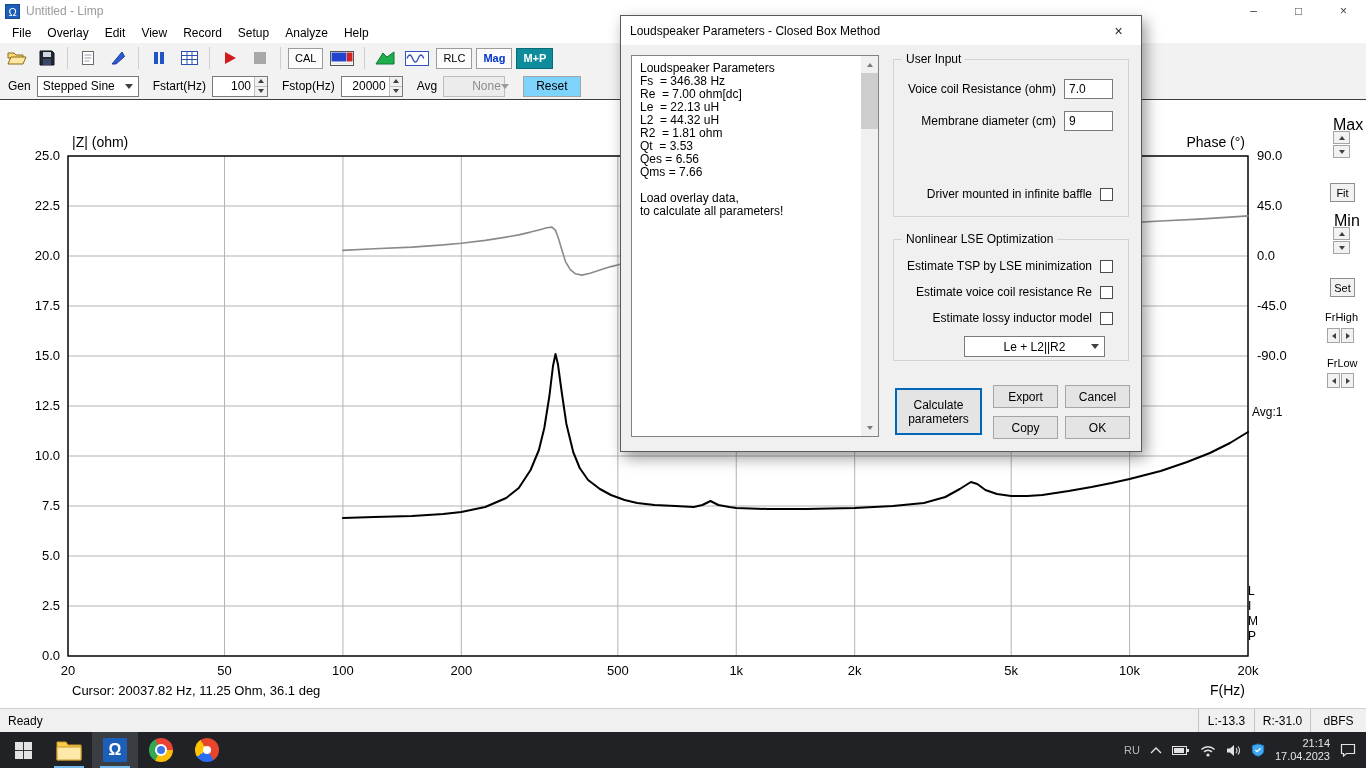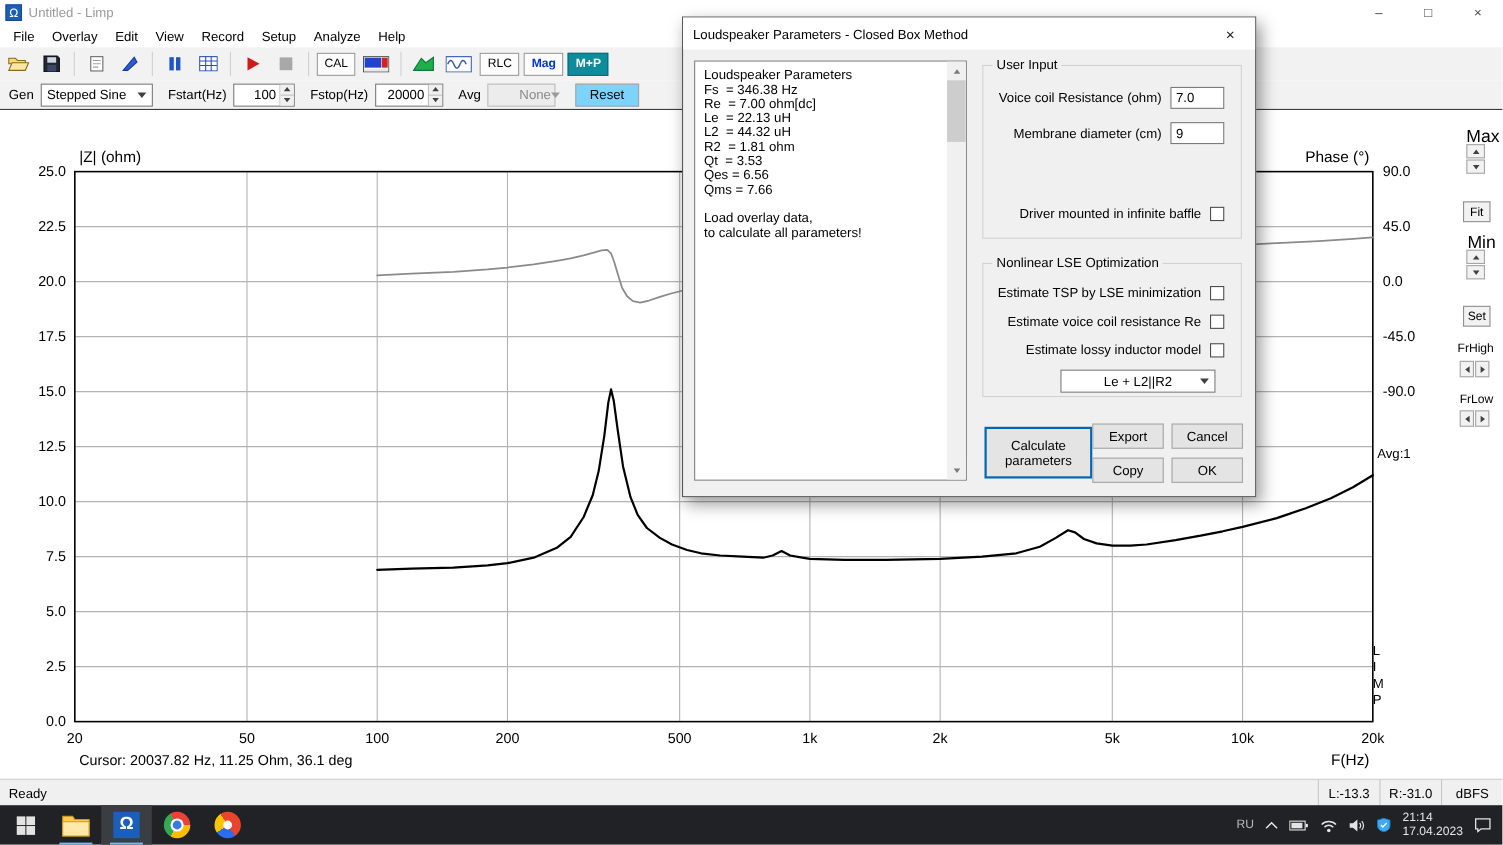--- a/index.html
+++ b/index.html
@@ -96,21 +96,21 @@
   .task-btn.active { background:#3a3d41; }
   .omega-tile { width:24px; height:24px; background:#1b5fb8; color:#fff; font-size:16px; font-weight:bold; line-height:24px; text-align:center; }
   .chrome { width:24px; height:24px; border-radius:50%; position:relative; background:conic-gradient(from -30deg,#ea4335 0 33.3%,#fbbc05 0 66.6%,#34a853 0 100%); }
   .chrome::before { content:''; position:absolute; inset:6px; background:#fff; border-radius:50%; }
   .chrome::after  { content:''; position:absolute; inset:8px; background:#3b78e7; border-radius:50%; }
   .blob { width:24px; height:24px; border-radius:50%; position:relative; background:conic-gradient(from 20deg,#e8452c 0 35%,#2a6df4 35% 60%,#ffc400 60% 85%,#e8452c 85% 100%); }
   .blob::before { content:''; position:absolute; inset:8px; background:#fff; border-radius:50%; }
   .tray { margin-left:auto; display:flex; align-items:center; height:100%; gap:10px; padding-right:10px; }
   .tray-lang { color:#b8b8b8; font-size:11px; }
   .tray-icon { display:flex; align-items:center; justify-content:center; }
-  .clock { text-align:left; font-size:11px; line-height:13px; color:#e6e6e6; }
+  .clock { text-align:right; font-size:11px; line-height:13px; color:#e6e6e6; }
 </style>
 </head>
 <body>
 
 <div class="titlebar">
   <div class="app-icon">Ω</div>
   <span class="title-text">Untitled - Limp</span>
   <div class="win-btns">
     <div class="win-btn">–</div>
     <div class="win-btn">□</div>
@@ -405,21 +405,21 @@
       <input type="checkbox" class="chk" style="">
     </div>
     <div class="dlg-combo" style="left:70px; top:96px; width:141px">
       <span>Le + L2||R2</span>
       <span class="dd-zone">
           <span class="tri-down big"></span>
         </span>
     </div>
   </div>
 
-  <div class="dlg-btn default" style="left:274px; top:372px; width:98px; height:47px; padding:2px">Calculate parameters</div>
+  <div class="dlg-btn default" style="left:274px; top:372px; width:87px; height:47px; padding:2px">Calculate parameters</div>
   <div class="dlg-btn" style="left:372px; top:369px; width:65px; height:23px">Export</div>
   <div class="dlg-btn" style="left:444px; top:369px; width:65px; height:23px">Cancel</div>
   <div class="dlg-btn" style="left:372px; top:400px; width:65px; height:23px">Copy</div>
   <div class="dlg-btn" style="left:444px; top:400px; width:65px; height:23px">OK</div>
 </div>
 
 <div class="statusbar">
   <span class="status-left">Ready</span>
   <div class="status-right">
     <div class="status-cell">L:-13.3</div>

